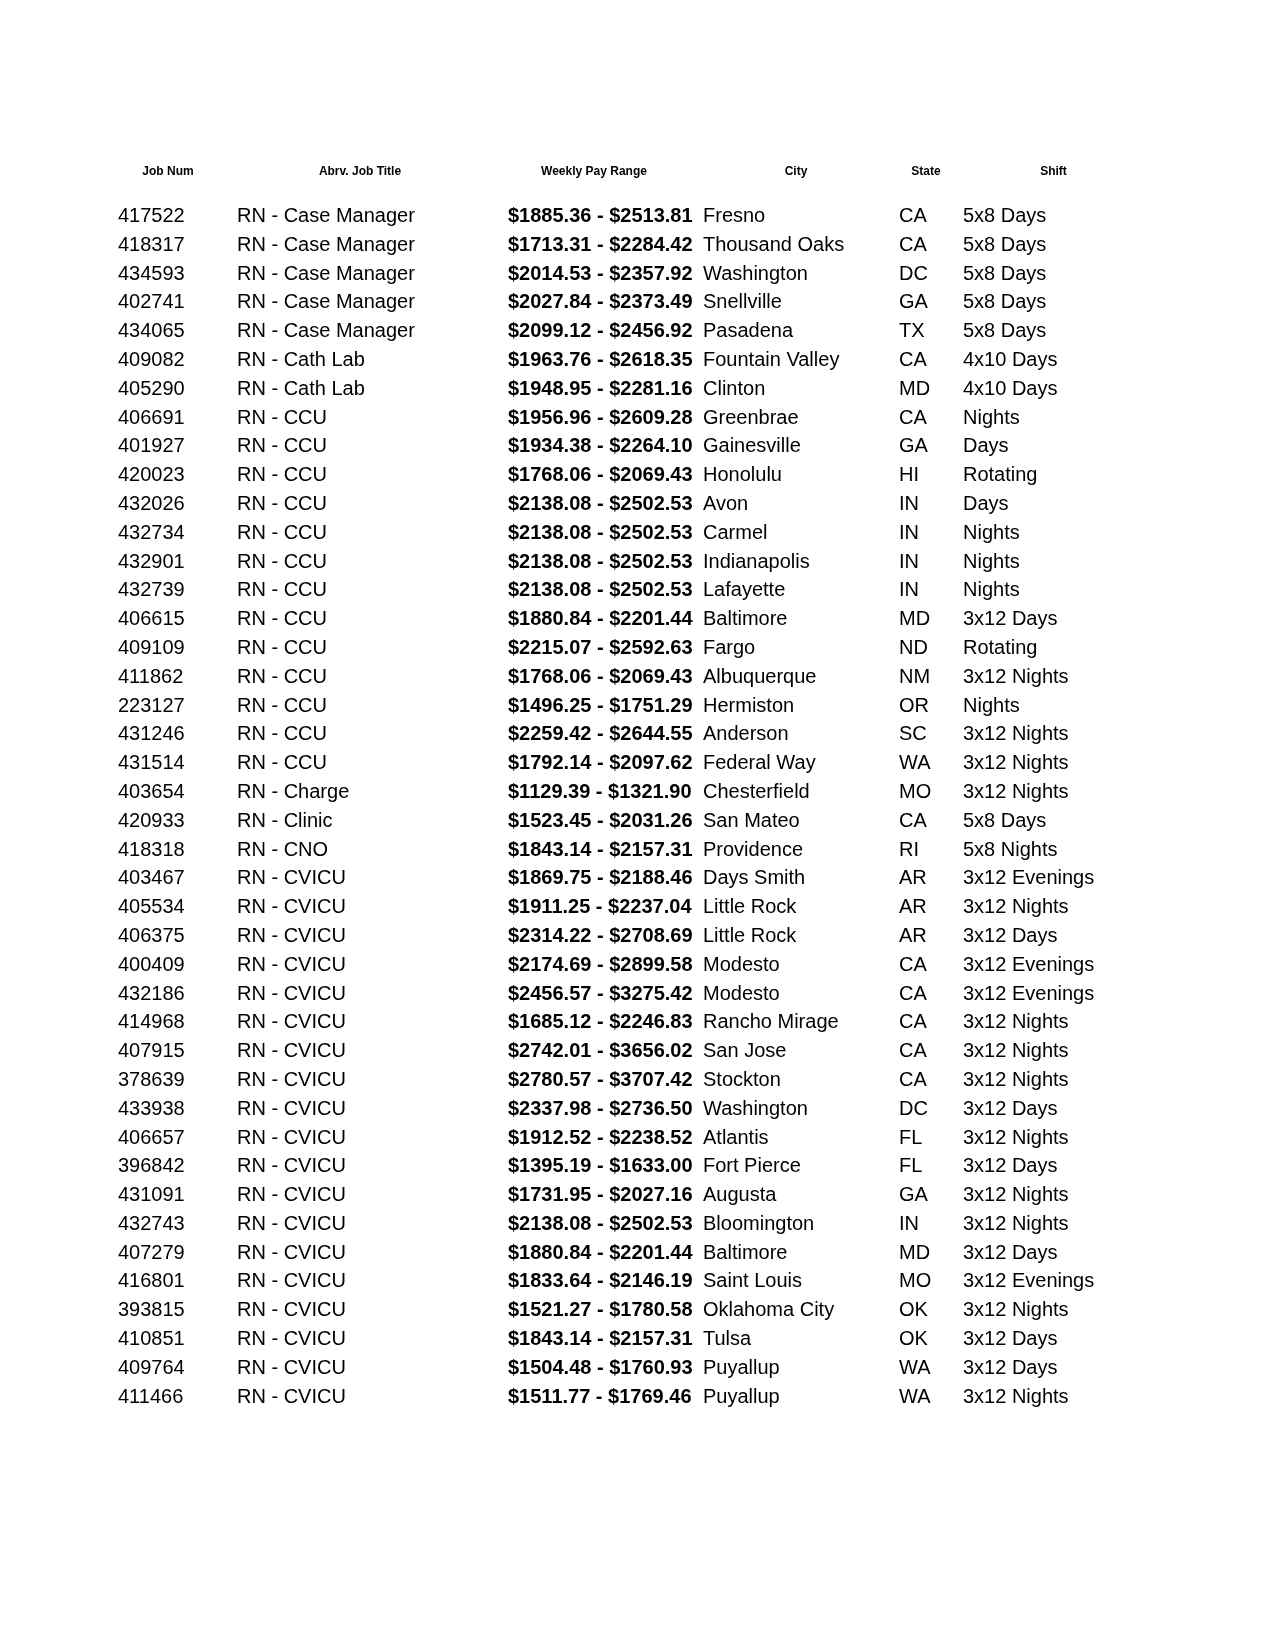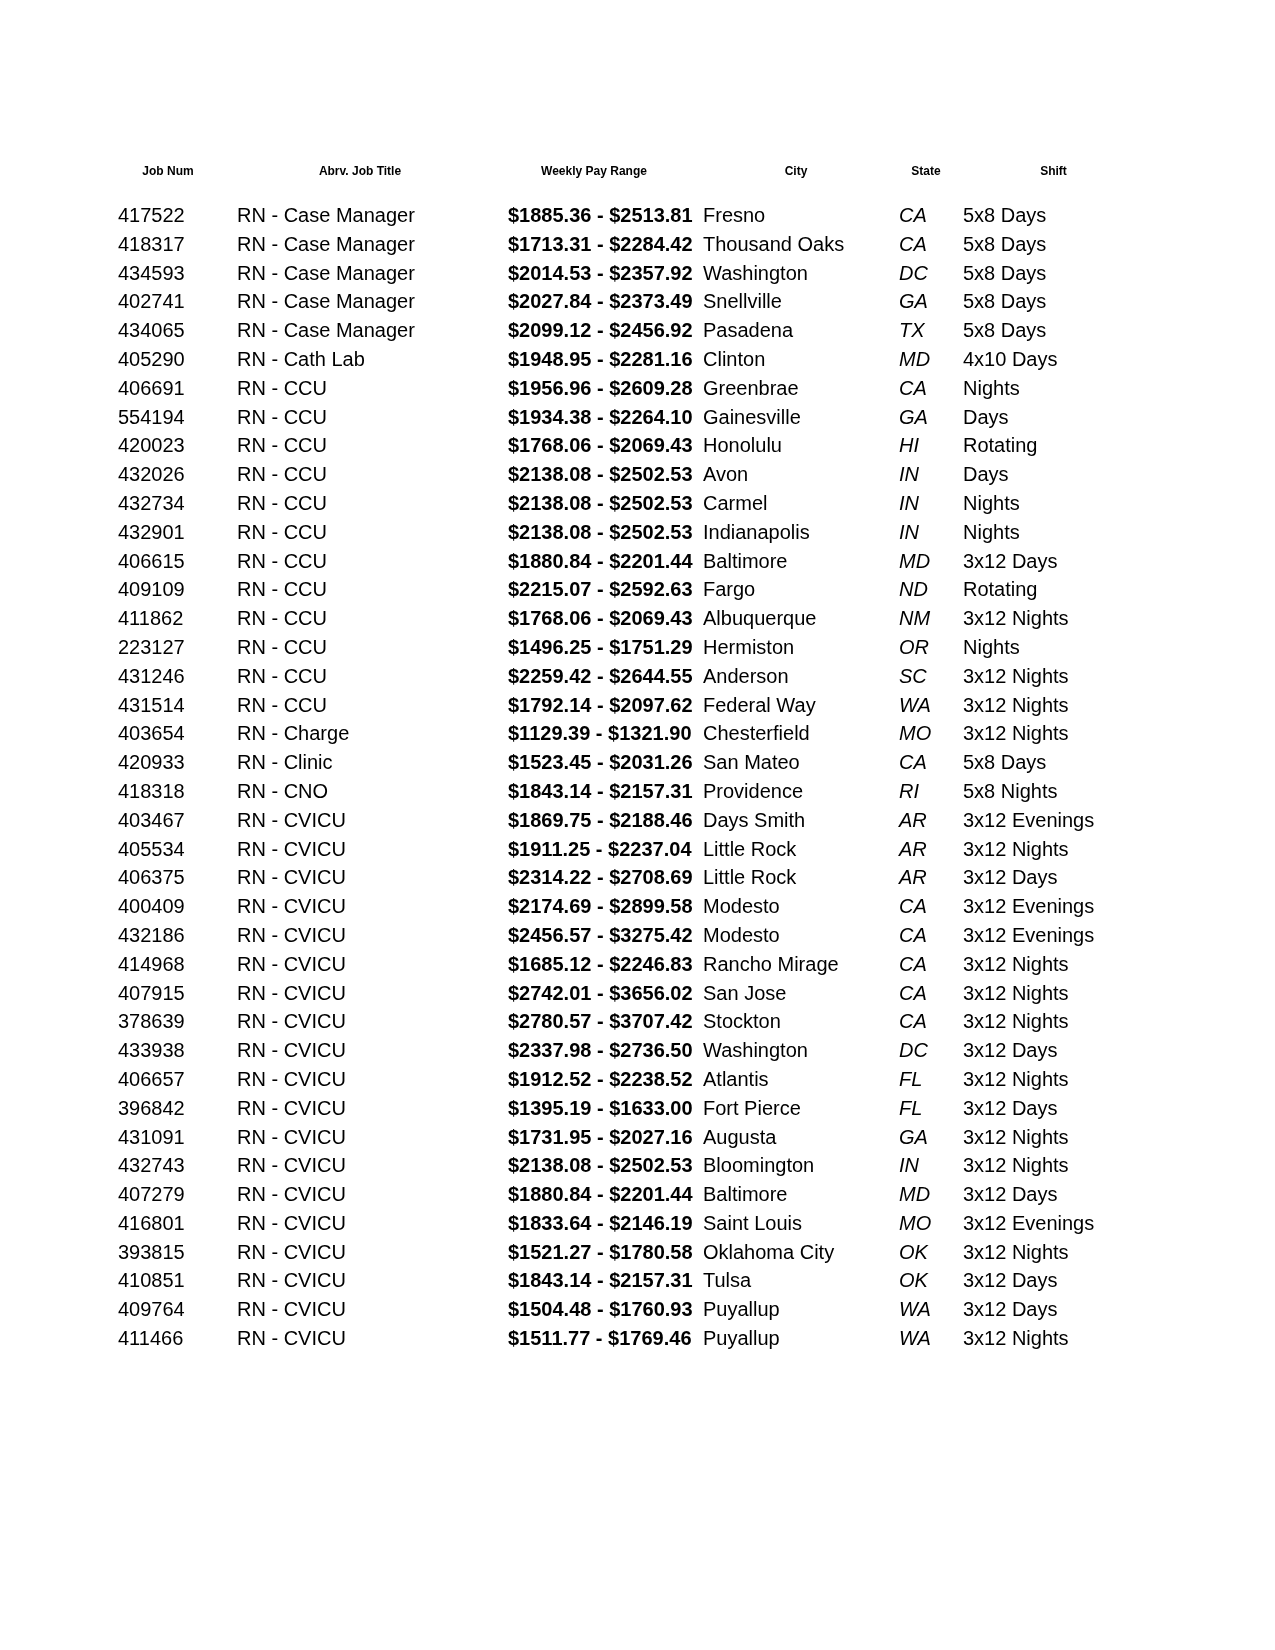--- a/index.html
+++ b/index.html
@@ -44,21 +44,21 @@
     line-height: 28.8px;
     vertical-align: middle;
     padding: 0;
     white-space: nowrap;
     overflow: visible;
   }
   td:nth-child(1) { padding-left: 10px; }
   td:nth-child(2) { padding-left: 9px;  }
   td:nth-child(3) { padding-left: 16px; font-weight: bold; }
   td:nth-child(4) { padding-left: 7px;  }
-  td:nth-child(5) { padding-left: 3px; font-style: italic;  }
+  td:nth-child(5) { padding-left: 3px;  }
   td:nth-child(6) { padding-left: 7px;  }
 </style>
 </head>
 <body>
 
 <div class="page">
   <table class="jobs-table">
     <colgroup>
       <col class="c-job-num">
       <col class="c-job-title">
@@ -112,37 +112,45 @@
         </tr>
         <tr>
           <td>434065</td>
           <td>RN - Case Manager</td>
           <td>$2099.12 - $2456.92</td>
           <td>Pasadena</td>
           <td>TX</td>
           <td>5x8 Days</td>
         </tr>
         <tr>
+          <td>409082</td>
+          <td>RN - Cath Lab</td>
+          <td>$1963.76 - $2618.35</td>
+          <td>Fountain Valley</td>
+          <td>CA</td>
+          <td>4x10 Days</td>
+        </tr>
+        <tr>
           <td>405290</td>
           <td>RN - Cath Lab</td>
           <td>$1948.95 - $2281.16</td>
           <td>Clinton</td>
           <td>MD</td>
           <td>4x10 Days</td>
         </tr>
         <tr>
           <td>406691</td>
           <td>RN - CCU</td>
           <td>$1956.96 - $2609.28</td>
           <td>Greenbrae</td>
           <td>CA</td>
           <td>Nights</td>
         </tr>
         <tr>
-          <td>554194</td>
+          <td>401927</td>
           <td>RN - CCU</td>
           <td>$1934.38 - $2264.10</td>
           <td>Gainesville</td>
           <td>GA</td>
           <td>Days</td>
         </tr>
         <tr>
           <td>420023</td>
           <td>RN - CCU</td>
           <td>$1768.06 - $2069.43</td>
@@ -164,20 +172,28 @@
           <td>$2138.08 - $2502.53</td>
           <td>Carmel</td>
           <td>IN</td>
           <td>Nights</td>
         </tr>
         <tr>
           <td>432901</td>
           <td>RN - CCU</td>
           <td>$2138.08 - $2502.53</td>
           <td>Indianapolis</td>
+          <td>IN</td>
+          <td>Nights</td>
+        </tr>
+        <tr>
+          <td>432739</td>
+          <td>RN - CCU</td>
+          <td>$2138.08 - $2502.53</td>
+          <td>Lafayette</td>
           <td>IN</td>
           <td>Nights</td>
         </tr>
         <tr>
           <td>406615</td>
           <td>RN - CCU</td>
           <td>$1880.84 - $2201.44</td>
           <td>Baltimore</td>
           <td>MD</td>
           <td>3x12 Days</td>

